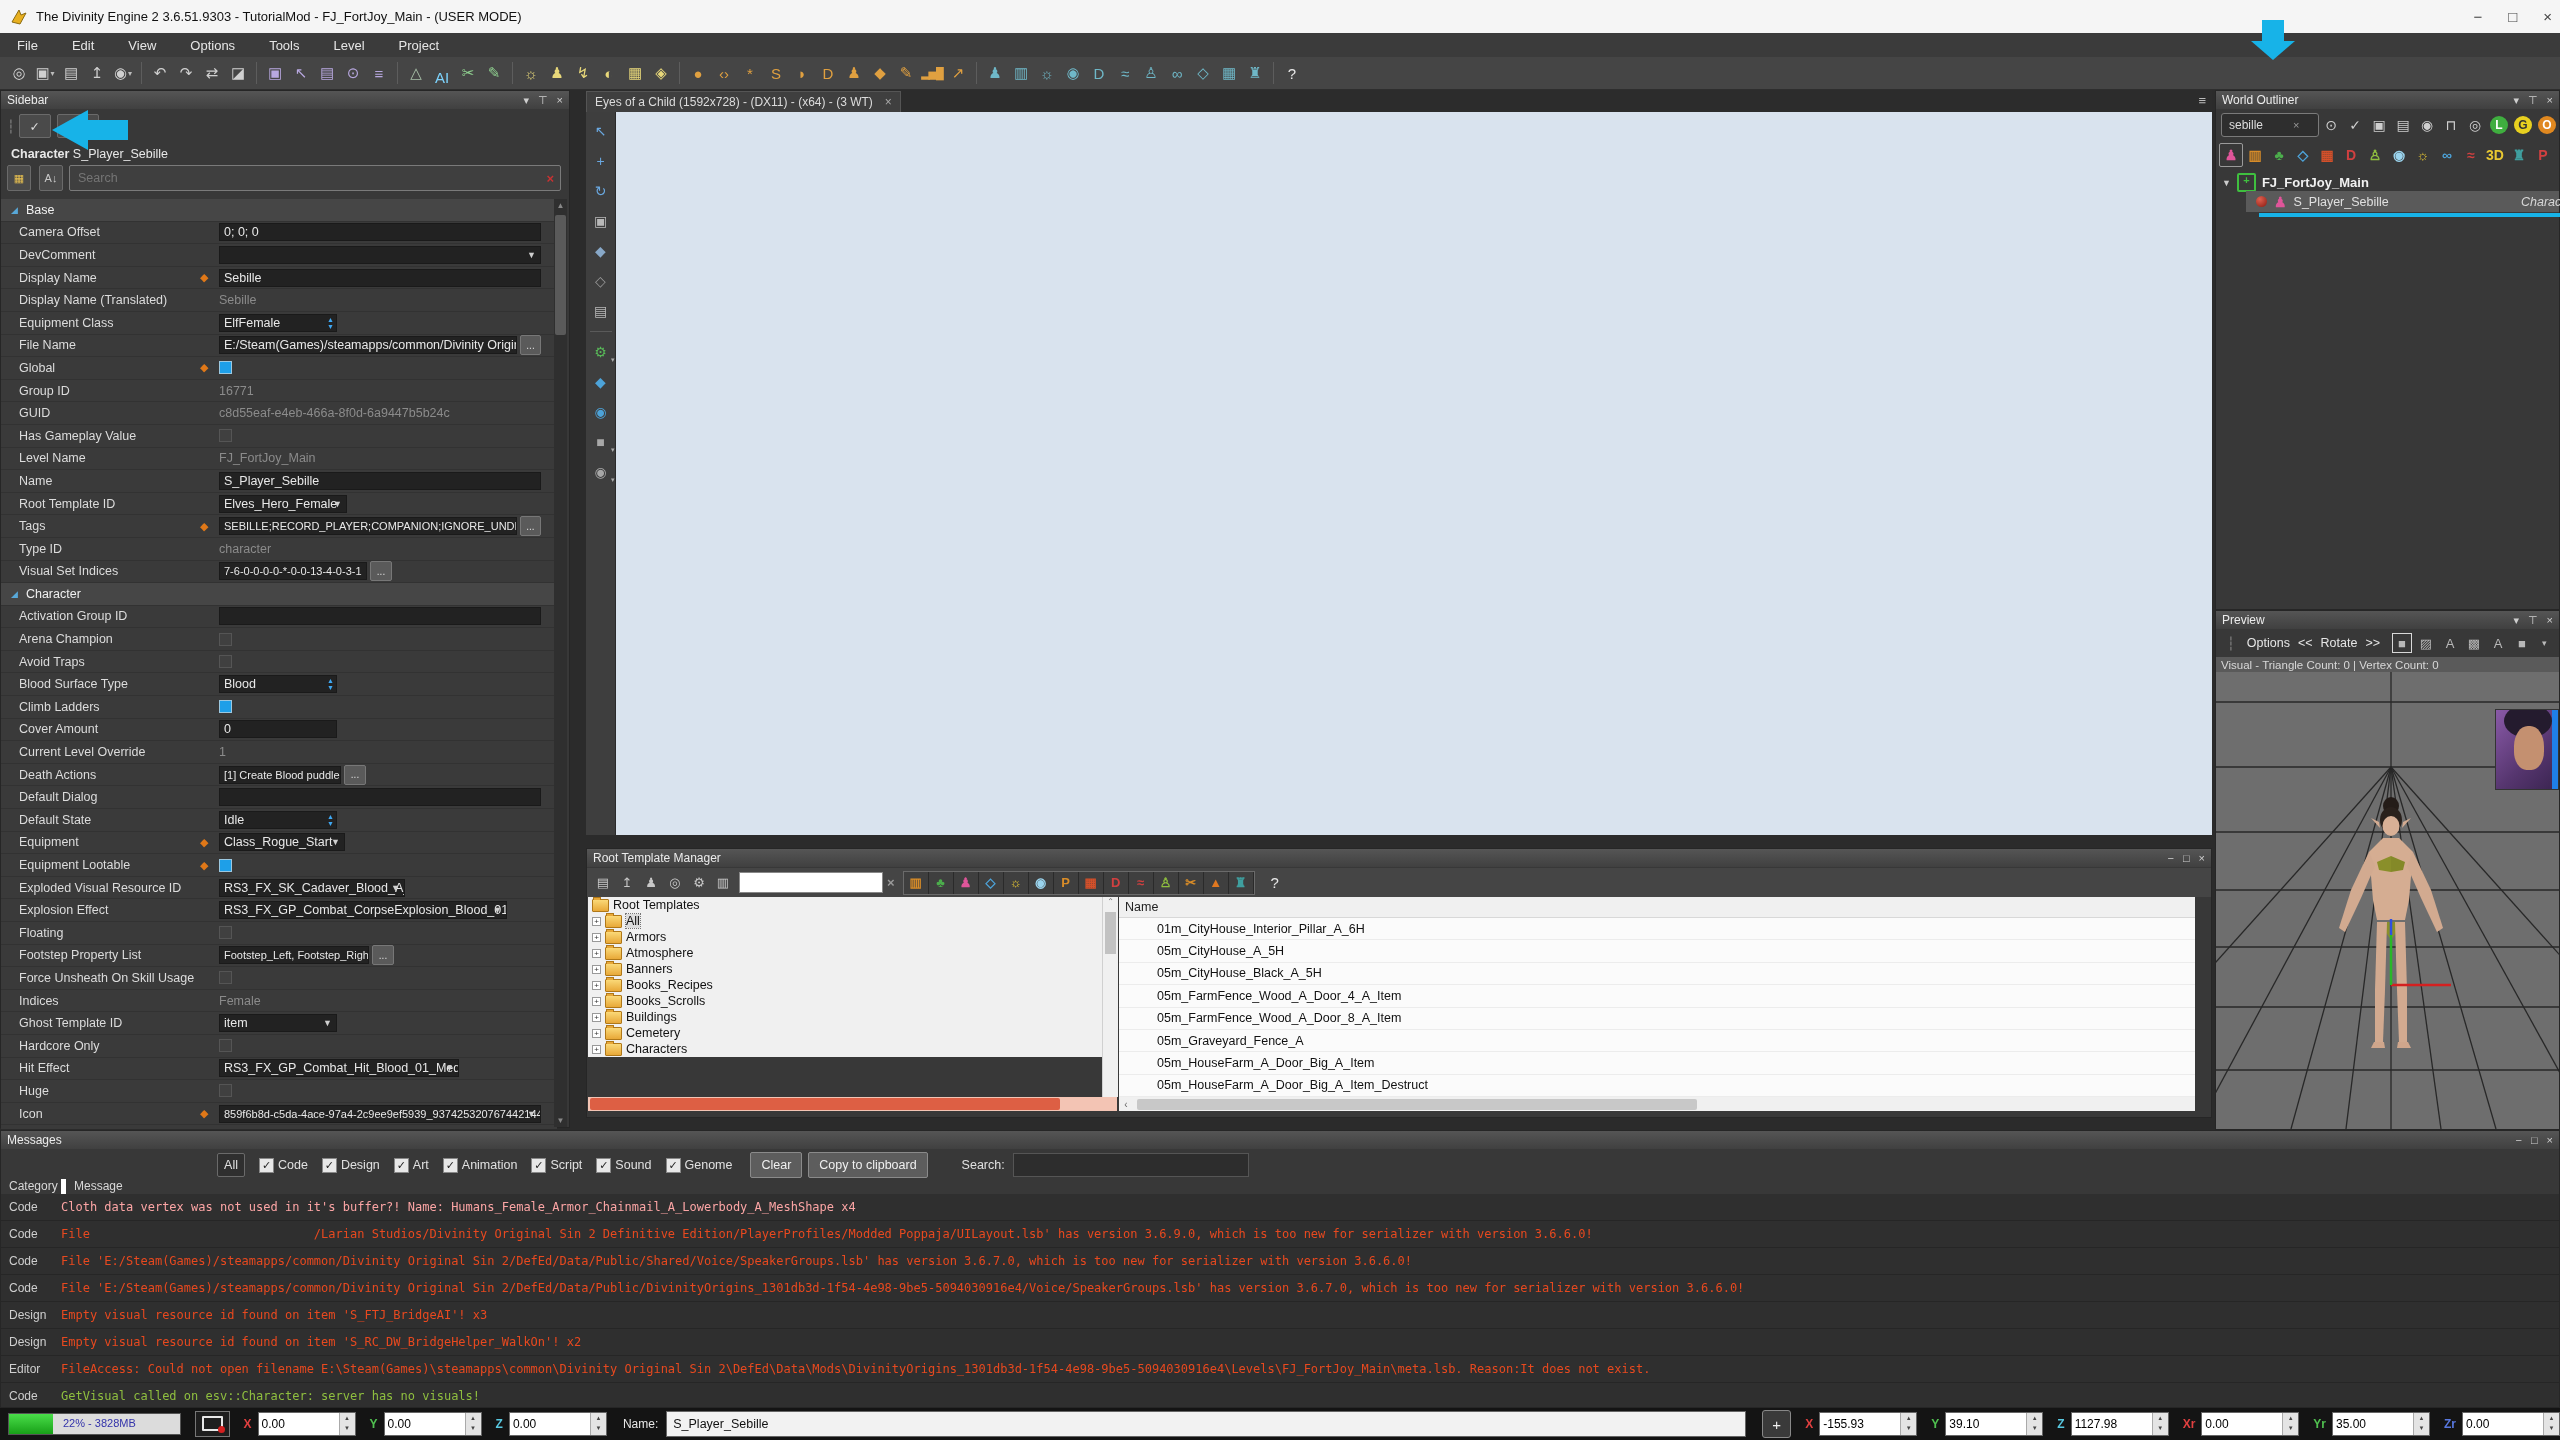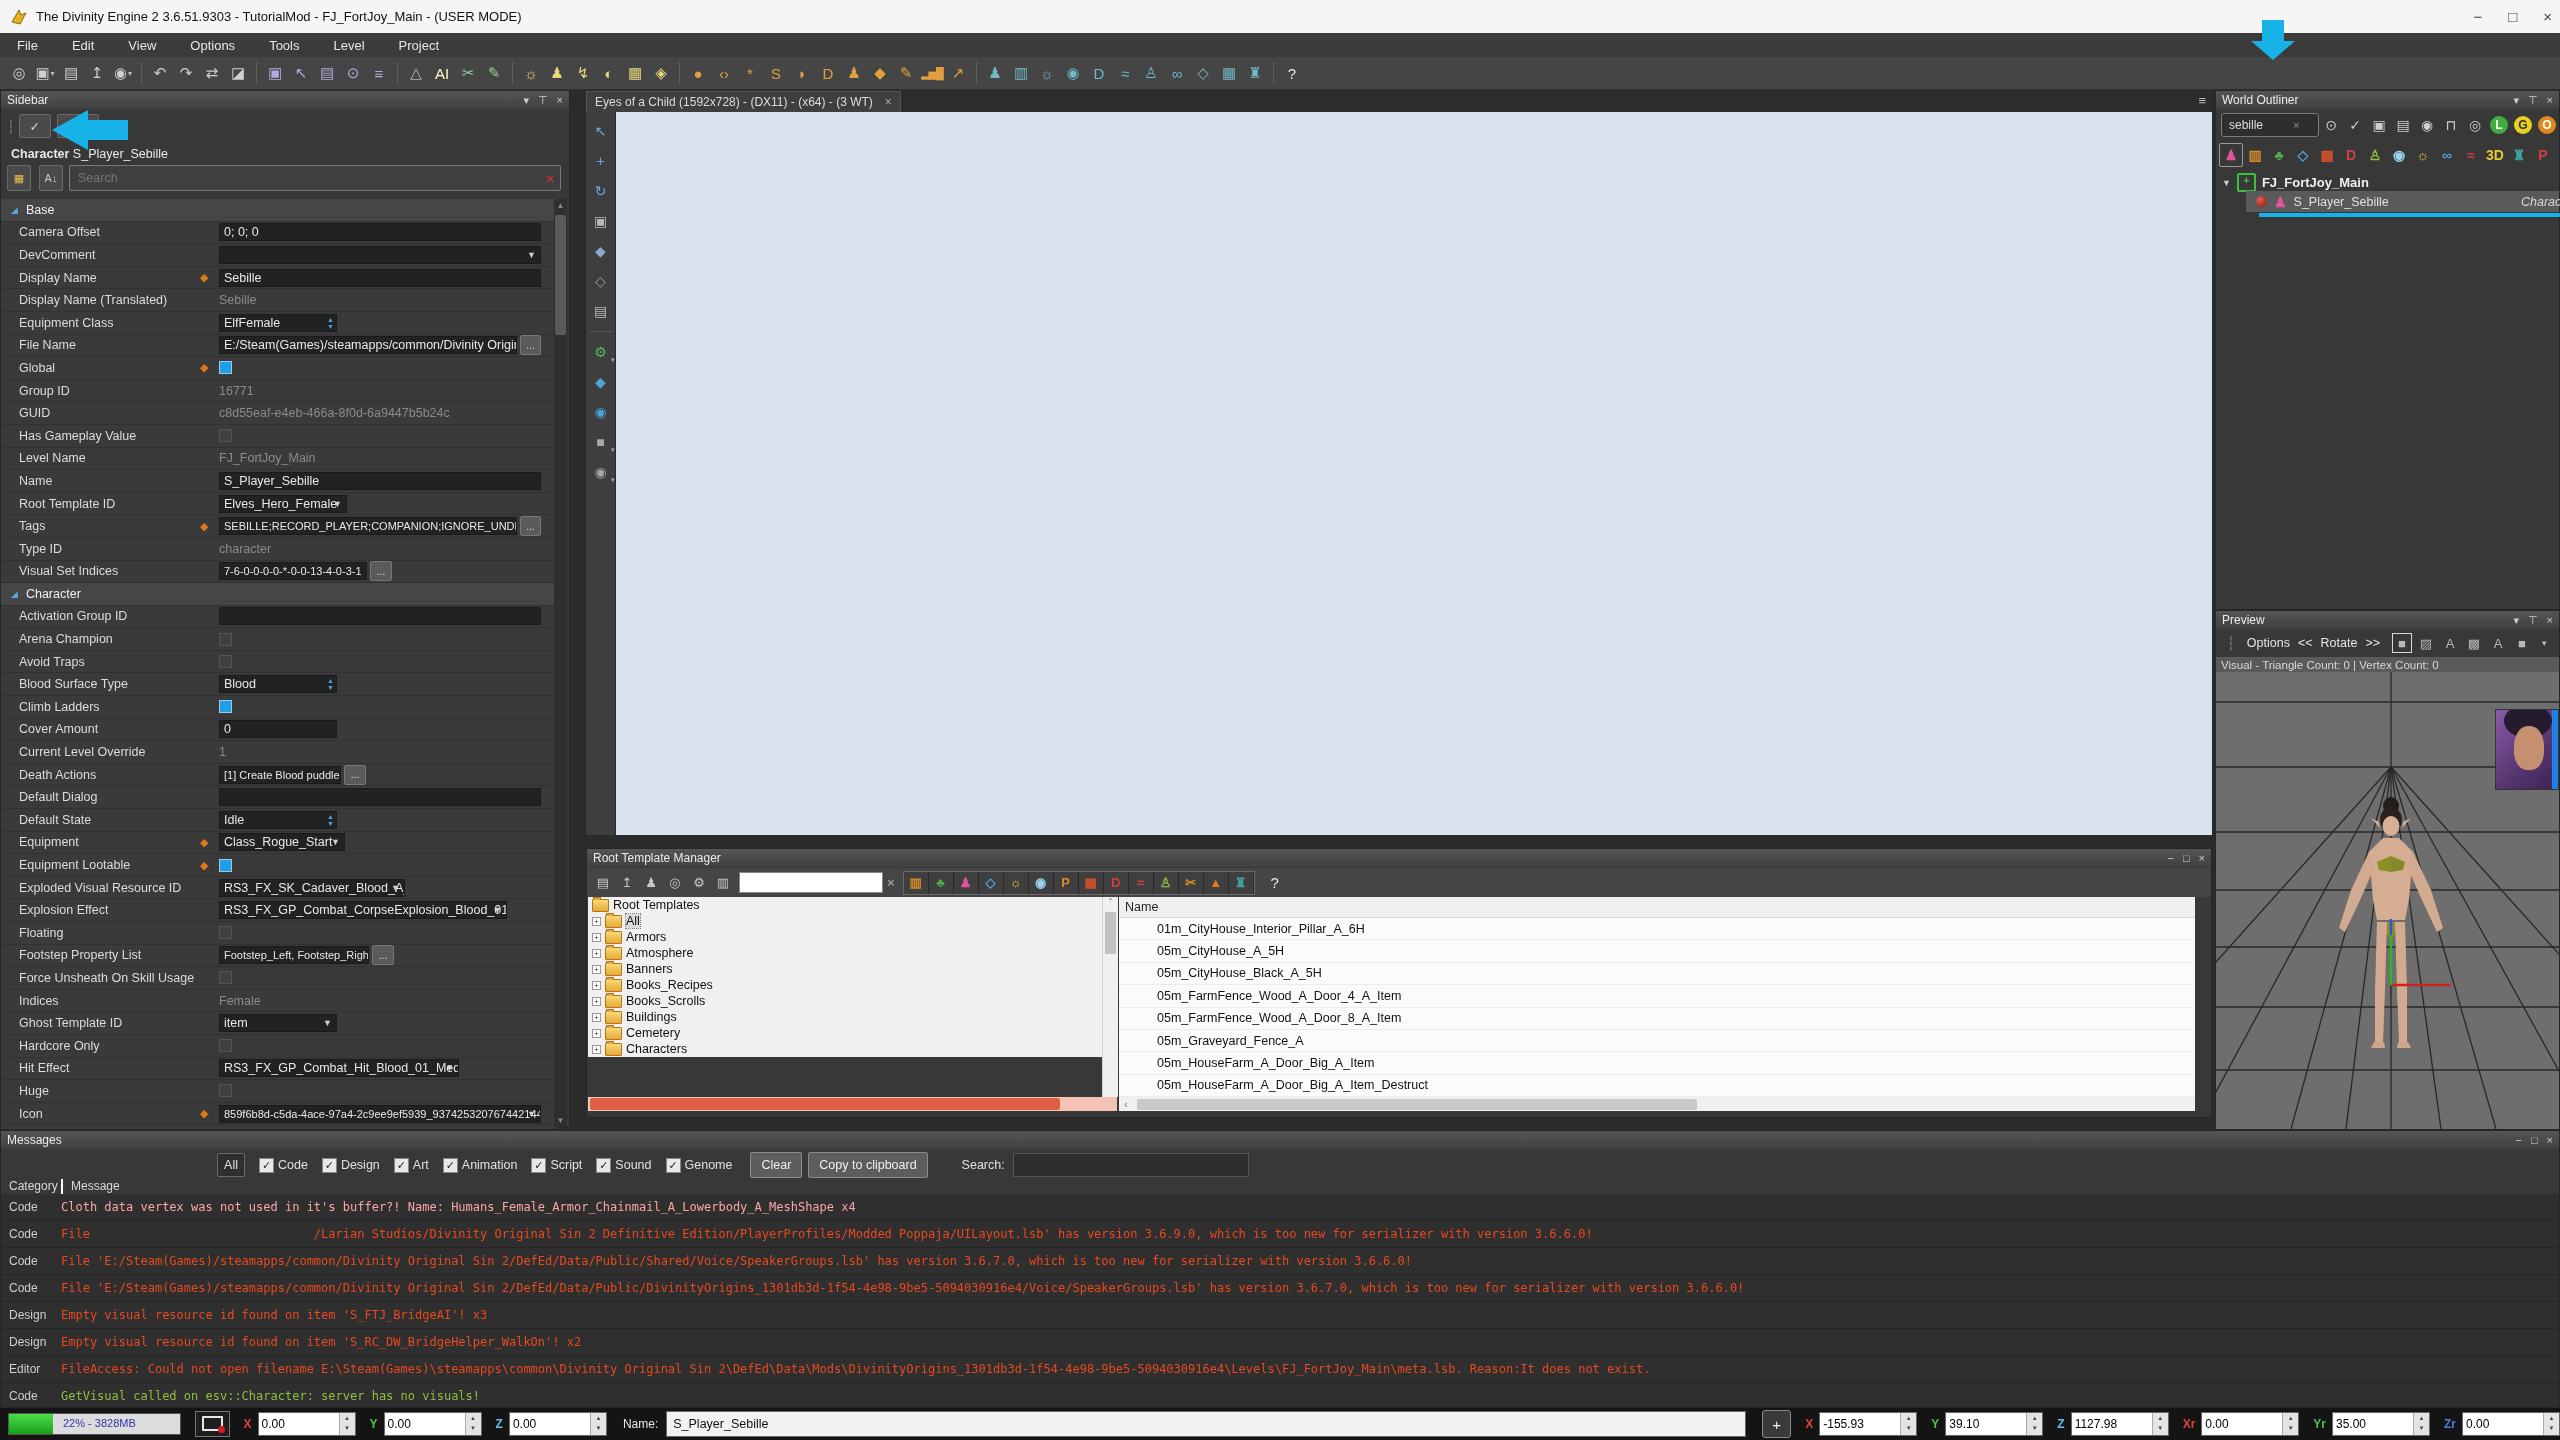--- a/index.html
+++ b/index.html
@@ -124,21 +124,21 @@
   .msg{left:0;top:1130px;width:2560px;height:278px;}
   .msg-toolbar{position:absolute;left:0;top:20px;width:100%;height:28px;display:flex;align-items:center;font-size:12.5px;color:#e0e0e0;}
   .allbtn{margin-left:216px;width:26px;height:22px;background:#2f2f2f;border:1px solid #6a6a6a;display:flex;align-items:center;justify-content:center;border-radius:2px;}
   .mflt{display:flex;align-items:center;gap:4px;margin-left:14px;}
   .mcb{width:13px;height:13px;background:#e8e8e8;border:1px solid #888;color:#222;font-size:11px;line-height:12px;text-align:center;}
   .mcb::before{content:"\2713";}
   .mbtn{height:24px;background:#5d5d5d;border:1px solid #8a8a8a;color:#f0f0f0;display:flex;align-items:center;padding:0 10px;border-radius:2px;margin-left:18px;}
   .msearch{margin-left:34px;display:flex;align-items:center;gap:8px;}
   .msearch input{width:230px;height:20px;background:#2d2d2d;border:1px solid #555;outline:none;color:#ddd;font-family:inherit;}
   .mcols{position:absolute;left:0;top:48px;width:100%;height:15px;background:#383838;border-bottom:1px solid #2a2a2a;display:flex;font-size:12px;color:#d8d8d8;}
-  .mcols .c1{width:52px;padding-left:8px;border-right:2px solid #ffffff;}
+  .mcols .c1{width:52px;padding-left:8px;border-right:5px solid #ffffff;}
   .mcols .c2{padding-left:8px;}
   .mrows{position:absolute;left:0;top:63px;width:100%;bottom:0;background:#2f2f2f;overflow:hidden;}
   .mrow{height:26px;display:flex;align-items:center;border-bottom:1px solid #262626;}
   .mcat{width:52px;padding-left:8px;color:#cfcfcf;font-size:12px;flex-shrink:0;}
   .mmsg{font-family:"DejaVu Sans Mono",monospace;font-size:12px;white-space:pre;}
   
   .status{left:0;top:1408px;width:2560px;height:32px;background:#141414;display:flex;align-items:center;font-size:12px;}
   .prog{position:relative;width:190px;height:20px;margin-left:8px;background:#dcdcdc;border:1px solid #555;}
   .prog .fill{position:absolute;left:0;top:0;width:44px;height:100%;background:linear-gradient(#4ade4a,#18a018);}
   .prog .txt{position:absolute;left:54px;top:3px;font-size:11px;color:#3333aa;}
@@ -252,21 +252,21 @@
       <span class="tbi" style="color: rgb(184, 168, 224);">
         <span>≡</span>
       </span>
 
       <span class="tdiv"></span>
 
       <span class="tbi" style="color: rgb(168, 192, 168);">
         <span>△</span>
       </span>
 
-      <span class="tbi" style="color: #fef9c3;">
+      <span class="tbi" style="color: #7dd3fc; align-items: flex-end;">
         <span>AI</span>
       </span>
 
       <span class="tbi" style="color: rgb(143, 207, 143);">
         <span>✂</span>
       </span>
 
       <span class="tbi" style="color: rgb(143, 207, 143);">
         <span>✎</span>
       </span>

